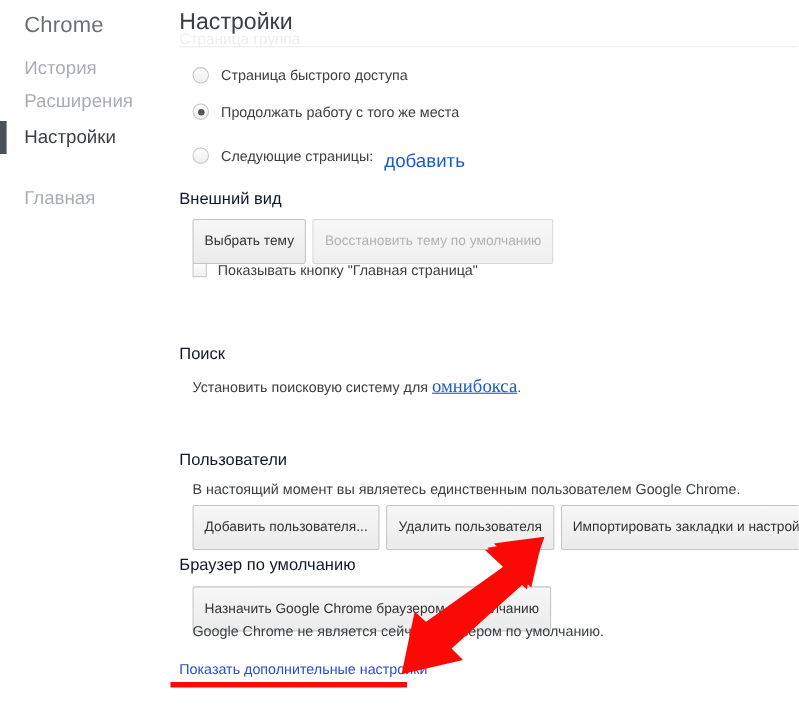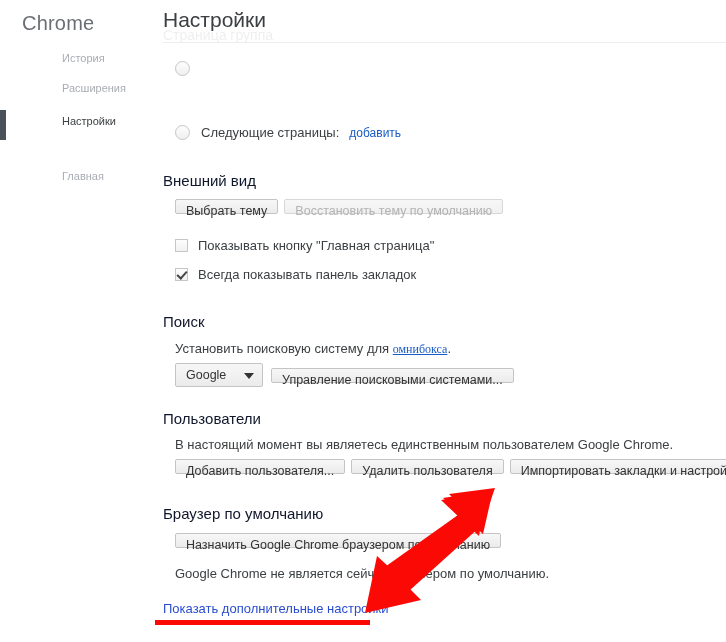--- a/index.html
+++ b/index.html
@@ -31,25 +31,24 @@
     left: 22px;
     top: 12px;
     font-size: 20px;
     color: #6b6f75;
     font-weight: normal;
     letter-spacing: .2px;
   }
   .side-item {
     position: absolute;
     left: 22px;
-    font-size: 11px;
+    font-size: 17px;
     color: #a9adb3;
     white-space: nowrap;
     cursor: pointer;
-    margin-left: 40px;
   }
   .side-item.active {
     color: #3c4043;
   }
   #active-marker {
     position: absolute;
     left: 0;
     top: 110px;
     width: 6px;
     height: 30px;
@@ -161,21 +160,21 @@
   
   .btn {
     display: inline-block;
     font-family: "Liberation Sans", "DejaVu Sans", sans-serif;
     font-size: 12.5px;
     color: #333;
     background: linear-gradient(#f7f7f7, #ebebeb);
     border: 1px solid #c4c4c4;
     border-radius: 2px;
     padding: 0 10px;
-    height: 15px;
+    height: 41px;
     line-height: 23px;
     box-sizing: border-box;
     white-space: nowrap;
     cursor: pointer;
   }
   .btn.disabled {
     color: #b3b3b3;
     background: linear-gradient(#f7f7f7, #f0f0f0);
     border-color: #d7d7d7;
     cursor: default;
@@ -203,22 +202,23 @@
     top: 9px;
     width: 0; height: 0;
     border-left: 5px solid transparent;
     border-right: 5px solid transparent;
     border-top: 6px solid #333;
   }
 
   
   .link {
     color: #1a5bc4;
-    font-size: 12px;
-    cursor: pointer;
+    font-size: 17px;
+    cursor: pointer;
+    margin-top: 12px;
   }
   .link.underlined { text-decoration: underline; font-family: Liberation Serif, serif; }
 
   
   #advanced-link {
     position: absolute;
     left: 8px;
     top: 601px;
     font-size: 13px;
     color: #2a4dd0;
@@ -258,59 +258,53 @@
 </div>
 
 <div id="content">
 
   <div id="page-title">Настройки</div>
   <div id="ghost-section">Страница группа</div>
   <div id="top-divider"></div>
 
   <div class="row" style="top:61px;">
     <span class="radio"></span>
-  </div>
-
+    <span class="label">Страница быстрого доступа</span>
+  </div>
+
+  <div class="row" style="top:94px;">
+    <span class="radio checked"></span>
+    <span class="label">Продолжать работу с того же места</span>
+  </div>
 
   <div class="row" style="top:125px;">
     <span class="radio"></span>
     <span class="label">Следующие страницы:</span>
     <span class="link" style="margin-left:10px;">добавить</span>
   </div>
 
   <div class="section-head" style="top:172px;">Внешний вид</div>
 
   <div class="row" style="top:199px;">
     <button class="btn">Выбрать тему</button>
     <button class="btn disabled" style="margin-left:6px;">Восстановить тему по умолчанию</button>
   </div>
 
   <div class="row" style="top:238px;">
     <span class="checkbox"></span>
     <span class="label">Показывать кнопку "Главная страница"</span>
   </div>
 
-  <div class="row" style="top:267px;">
-    <span class="checkbox checked"></span>
-    <span class="label">Всегда показывать панель закладок</span>
-  </div>
 
   <div class="section-head" style="top:313px;">Поиск</div>
 
   <div class="desc" style="top:341px;">
     <span>Установить поисковую систему для </span><span class="link underlined">омнибокса</span><span>.</span>
   </div>
 
-  <div class="row" style="top:363px;">
-    <span class="select">
-      <span>Google</span>
-      <span class="arrow"></span>
-    </span>
-    <button class="btn" style="margin-left:8px;">Управление поисковыми системами...</button>
-  </div>
 
   <div class="section-head" style="top:410px;">Пользователи</div>
 
   <div class="desc" style="top:437px;">В настоящий момент вы являетесь единственным пользователем Google Chrome.</div>
 
   <div class="row" style="top:459px;">
     <button class="btn">Добавить пользователя...</button>
     <button class="btn" style="margin-left:6px;">Удалить пользователя</button>
     <button class="btn" style="margin-left:6px;">Импортировать закладки и настройки</button>
   </div>

